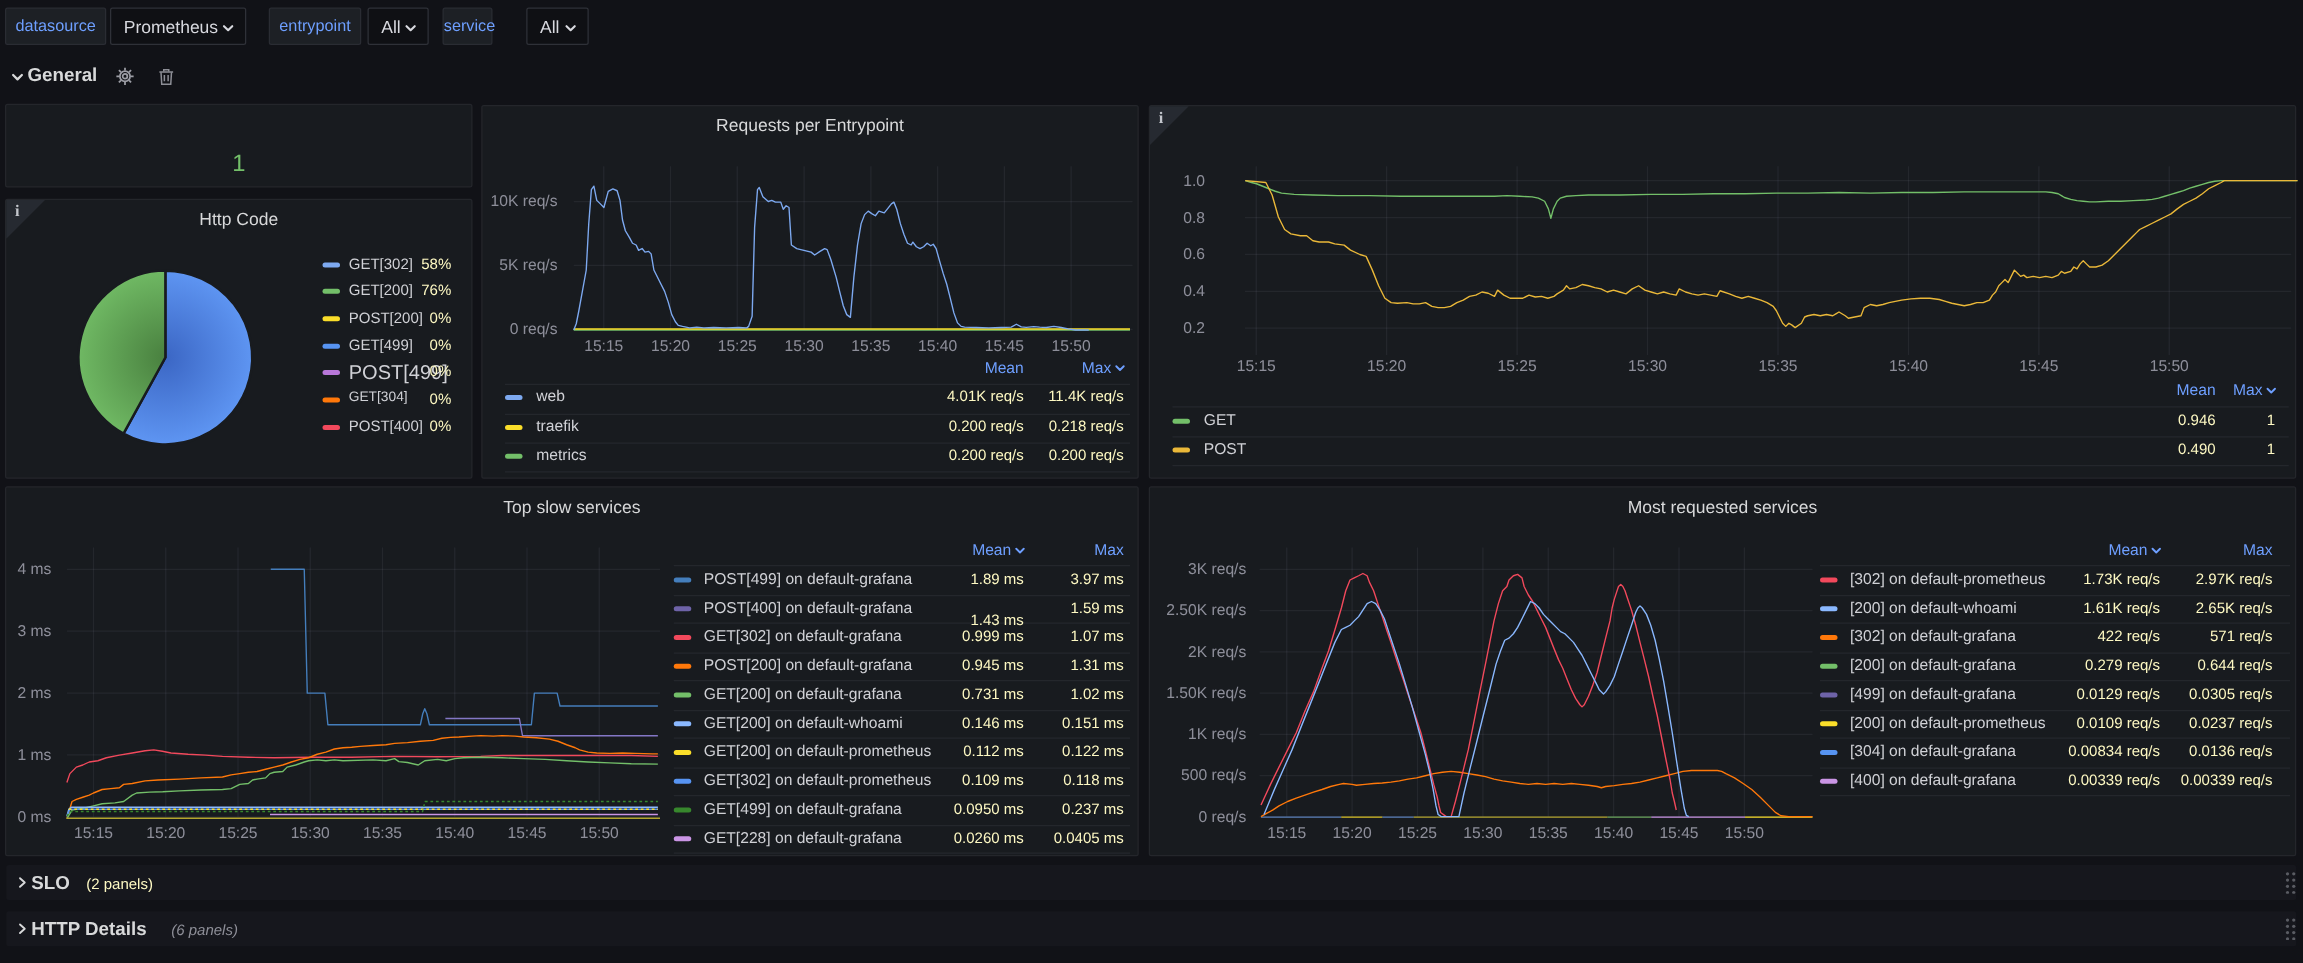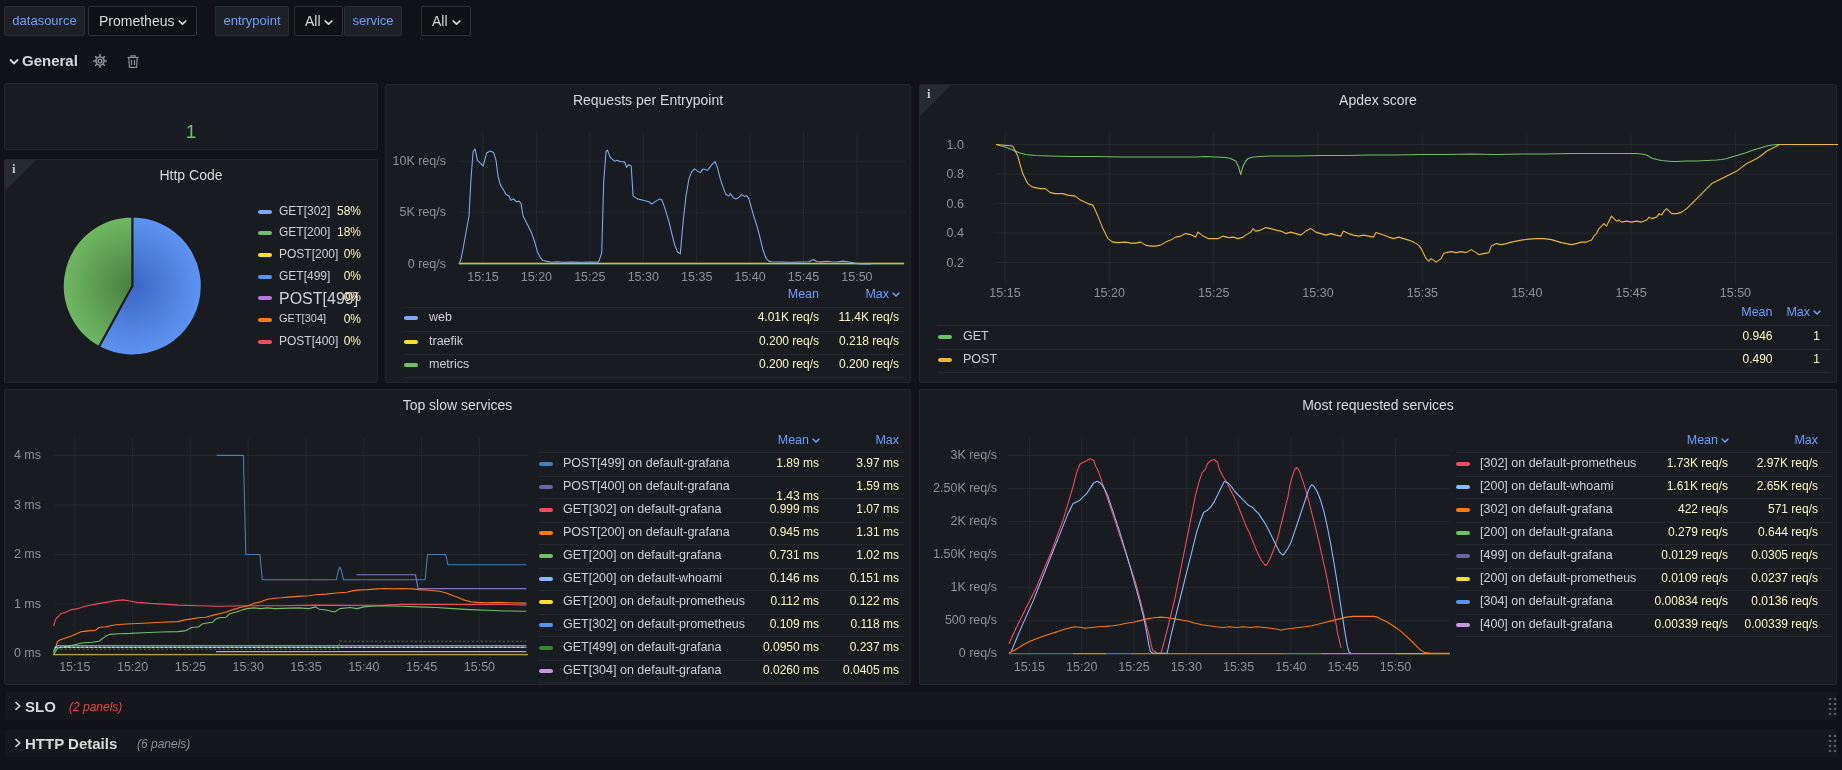--- a/index.html
+++ b/index.html
@@ -18,21 +18,21 @@
 .rowbar{position:absolute;left:5px;right:5px;height:28px;background:#16171d;border-radius:2px}
 </style></head><body>
 <div class="chip lbl" style="left:4px;width:81px">datasource</div>
 <div class="chip sel" style="left:88px;width:109px">Prometheus<svg style="left:88px;top:10px" width="11" height="11" viewBox="0 0 11 11">
       <path d="M2.2 4 L5.5 7.2 L8.8 4" fill="none" stroke="#d8d9df" stroke-width="1.7" stroke-linecap="round" stroke-linejoin="round"></path>
     </svg></div>
 <div class="chip lbl" style="left:215px;width:74px">entrypoint</div>
 <div class="chip sel" style="left:294px;width:49px">All<svg style="left:28px;top:10px" width="11" height="11" viewBox="0 0 11 11">
       <path d="M2.2 4 L5.5 7.2 L8.8 4" fill="none" stroke="#d8d9df" stroke-width="1.7" stroke-linecap="round" stroke-linejoin="round"></path>
     </svg></div>
-<div class="chip lbl" style="left:344px;width:58px">service</div>
+<div class="chip lbl" style="left:354px;width:40px">service</div>
 <div class="chip sel" style="left:421px;width:50px">All<svg style="left:29px;top:10px" width="11" height="11" viewBox="0 0 11 11">
       <path d="M2.2 4 L5.5 7.2 L8.8 4" fill="none" stroke="#d8d9df" stroke-width="1.7" stroke-linecap="round" stroke-linejoin="round"></path>
     </svg></div>
 <svg style="left:8px;top:56px" width="12" height="12" viewBox="0 0 12 12">
     <path d="M2.5 4 L6 7.5 L9.5 4" fill="none" stroke="#d8d9da" stroke-width="1.8" stroke-linecap="round" stroke-linejoin="round"></path>
   </svg>
 <div style="position:absolute;left:22px;top:52px;font-size:15px;font-weight:700;color:#d8d9da">General</div>
 <svg style="left:92px;top:53px" width="16" height="16" viewBox="0 0 16 16">
     <g fill="none" stroke="#9d9ea6" stroke-width="1.4">
       <circle cx="8" cy="8" r="1.9"></circle>
@@ -75,21 +75,21 @@
         </radialGradient>
       </defs>
       <path d="M127.30000000000001 126 L127.30000000000001 56.5 A69.5 69.5 0 1 1 93.8 186.9 Z" fill="url(#gb)" stroke="#181b1f" stroke-width="2"></path>
       <path d="M127.30000000000001 126 L93.8 186.9 A69.5 69.5 0 0 1 127.30000000000001 56.5 Z" fill="url(#gg)" stroke="#181b1f" stroke-width="2"></path>
     </svg>
 <span class="lsw" style="left:253px;top:50px;background:#7da9f0"></span>
 <div class="leg" style="left:274px;top:44px;font-size:12px">GET[302]</div>
 <div class="lval" style="left:301px;top:44px;width:55px">58%</div>
 <span class="lsw" style="left:253px;top:71px;background:#73bf69"></span>
 <div class="leg" style="left:274px;top:65px;font-size:12px">GET[200]</div>
-<div class="lval" style="left:301px;top:65px;width:55px">18%</div>
+<div class="lval" style="left:301px;top:65px;width:55px">76%</div>
 <span class="lsw" style="left:253px;top:93px;background:#fade2a"></span>
 <div class="leg" style="left:274px;top:87px;font-size:12px">POST[200]</div>
 <div class="lval" style="left:301px;top:87px;width:55px">0%</div>
 <span class="lsw" style="left:253px;top:115px;background:#5794f2"></span>
 <div class="leg" style="left:274px;top:109px;font-size:12px">GET[499]</div>
 <div class="lval" style="left:301px;top:109px;width:55px">0%</div>
 <span class="lsw" style="left:253px;top:136px;background:#b877d9"></span>
 <div class="leg" style="left:274px;top:130px;font-size:16px">POST[499]</div>
 <div class="lval" style="left:301px;top:130px;width:55px">0%</div>
 <span class="lsw" style="left:253px;top:158px;background:#ff780a"></span>
@@ -175,21 +175,20 @@
       <text x="44" y="181.5" font-size="12.5" fill="rgba(204,204,220,0.65)" text-anchor="end" font-family="Liberation Sans">0.2</text>
       <text x="85.0" y="212" font-size="12.5" fill="rgba(204,204,220,0.65)" text-anchor="middle" font-family="Liberation Sans">15:15</text>
       <text x="189.3" y="212" font-size="12.5" fill="rgba(204,204,220,0.65)" text-anchor="middle" font-family="Liberation Sans">15:20</text>
       <text x="293.7" y="212" font-size="12.5" fill="rgba(204,204,220,0.65)" text-anchor="middle" font-family="Liberation Sans">15:25</text>
       <text x="398.0" y="212" font-size="12.5" fill="rgba(204,204,220,0.65)" text-anchor="middle" font-family="Liberation Sans">15:30</text>
       <text x="502.4" y="212" font-size="12.5" fill="rgba(204,204,220,0.65)" text-anchor="middle" font-family="Liberation Sans">15:35</text>
       <text x="606.8" y="212" font-size="12.5" fill="rgba(204,204,220,0.65)" text-anchor="middle" font-family="Liberation Sans">15:40</text>
       <text x="711.1" y="212" font-size="12.5" fill="rgba(204,204,220,0.65)" text-anchor="middle" font-family="Liberation Sans">15:45</text>
       <text x="815.4" y="212" font-size="12.5" fill="rgba(204,204,220,0.65)" text-anchor="middle" font-family="Liberation Sans">15:50</text>
     </svg>
-<div class="ptitle">Apdex score</div>
 <div class="lhead" style="left:702.5px;top:220px;width:150px">Mean</div>
 <div class="lhead" style="left:750px;top:220px;width:150px">Max<svg style="position:relative;left:2px;top:1px" width="10" height="9" viewBox="0 0 10 9">
         <path d="M2 3 L5 6 L8 3" fill="none" stroke="#6e9fff" stroke-width="1.5" stroke-linecap="round" stroke-linejoin="round"></path>
       </svg></div>
 <div class="lsep" style="left:18px;top:240px;width:893px"></div>
 <div class="lsep" style="left:18px;top:264px;width:893px"></div>
 <div class="lsep" style="left:18px;top:287px;width:893px"></div>
 <span class="lsw" style="left:18px;top:250px;background:#73bf69"></span>
 <div class="leg" style="left:43px;top:244px">GET</div>
 <div class="lval" style="left:702.5px;top:244px;width:150px">0.946</div>
@@ -285,21 +284,21 @@
 <div class="lval" style="left:744px;top:204px;width:150px">0.122 ms</div>
 <span class="lsw" style="left:534px;top:233px;background:#5794f2"></span>
 <div class="leg" style="left:558px;top:227px">GET[302] on default-prometheus</div>
 <div class="lval" style="left:664px;top:227px;width:150px">0.109 ms</div>
 <div class="lval" style="left:744px;top:227px;width:150px">0.118 ms</div>
 <span class="lsw" style="left:534px;top:256px;background:#37872d"></span>
 <div class="leg" style="left:558px;top:250px">GET[499] on default-grafana</div>
 <div class="lval" style="left:664px;top:250px;width:150px">0.0950 ms</div>
 <div class="lval" style="left:744px;top:250px;width:150px">0.237 ms</div>
 <span class="lsw" style="left:534px;top:279px;background:#ca95e5"></span>
-<div class="leg" style="left:558px;top:273px">GET[304] on default-grafana</div>
+<div class="leg" style="left:558px;top:273px">GET[228] on default-grafana</div>
 <div class="lval" style="left:664px;top:273px;width:150px">0.0260 ms</div>
 <div class="lval" style="left:744px;top:273px;width:150px">0.0405 ms</div>
 </div>
 <div class="panel" style="left:919px;top:389px;width:918px;height:296px">
 <svg width="918" height="296" viewBox="0 0 918 296">
       <line x1="109.4" y1="48" x2="109.4" y2="263.4" stroke="rgba(204,204,220,0.07)" stroke-width="1"></line>
       <line x1="161.7" y1="48" x2="161.7" y2="263.4" stroke="rgba(204,204,220,0.07)" stroke-width="1"></line>
       <line x1="214.0" y1="48" x2="214.0" y2="263.4" stroke="rgba(204,204,220,0.07)" stroke-width="1"></line>
       <line x1="266.3" y1="48" x2="266.3" y2="263.4" stroke="rgba(204,204,220,0.07)" stroke-width="1"></line>
       <line x1="318.6" y1="48" x2="318.6" y2="263.4" stroke="rgba(204,204,220,0.07)" stroke-width="1"></line>
@@ -384,21 +383,21 @@
 <span class="lsw" style="left:536px;top:233px;background:#ca95e5"></span>
 <div class="leg" style="left:560px;top:227px">[400] on default-grafana</div>
 <div class="lval" style="left:658px;top:227px;width:150px">0.00339 req/s</div>
 <div class="lval" style="left:748px;top:227px;width:150px">0.00339 req/s</div>
 </div>
 <div class="rowbar" style="top:692px">
 <svg style="left:8px;top:9px" width="10" height="10" viewBox="0 0 10 10">
       <path d="M3 1.6 L6.8 5 L3 8.4" fill="none" stroke="#d8d9da" stroke-width="1.5" stroke-linecap="round" stroke-linejoin="round"></path>
     </svg>
 <div style="position:absolute;left:20px;top:6px;font-size:15px;font-weight:700;color:#d8d9da">SLO</div>
-<div style="position:absolute;left:64px;top:8px;font-size:12px;font-style:italic;color:#ef4444">(2 panels)</div>
+<div style="position:absolute;left:64px;top:8px;font-size:12px;color:#fef9c3">(2 panels)</div>
 <svg style="left:1823px;top:5px" width="10" height="18" viewBox="0 0 10 18">
       <circle cx="2" cy="2" r="1.3" fill="#5a5c63"></circle>
       <circle cx="7" cy="2" r="1.3" fill="#5a5c63"></circle>
       <circle cx="2" cy="7" r="1.3" fill="#5a5c63"></circle>
       <circle cx="7" cy="7" r="1.3" fill="#5a5c63"></circle>
       <circle cx="2" cy="12" r="1.3" fill="#5a5c63"></circle>
       <circle cx="7" cy="12" r="1.3" fill="#5a5c63"></circle>
       <circle cx="2" cy="17" r="1.3" fill="#5a5c63"></circle>
       <circle cx="7" cy="17" r="1.3" fill="#5a5c63"></circle>
     </svg>

